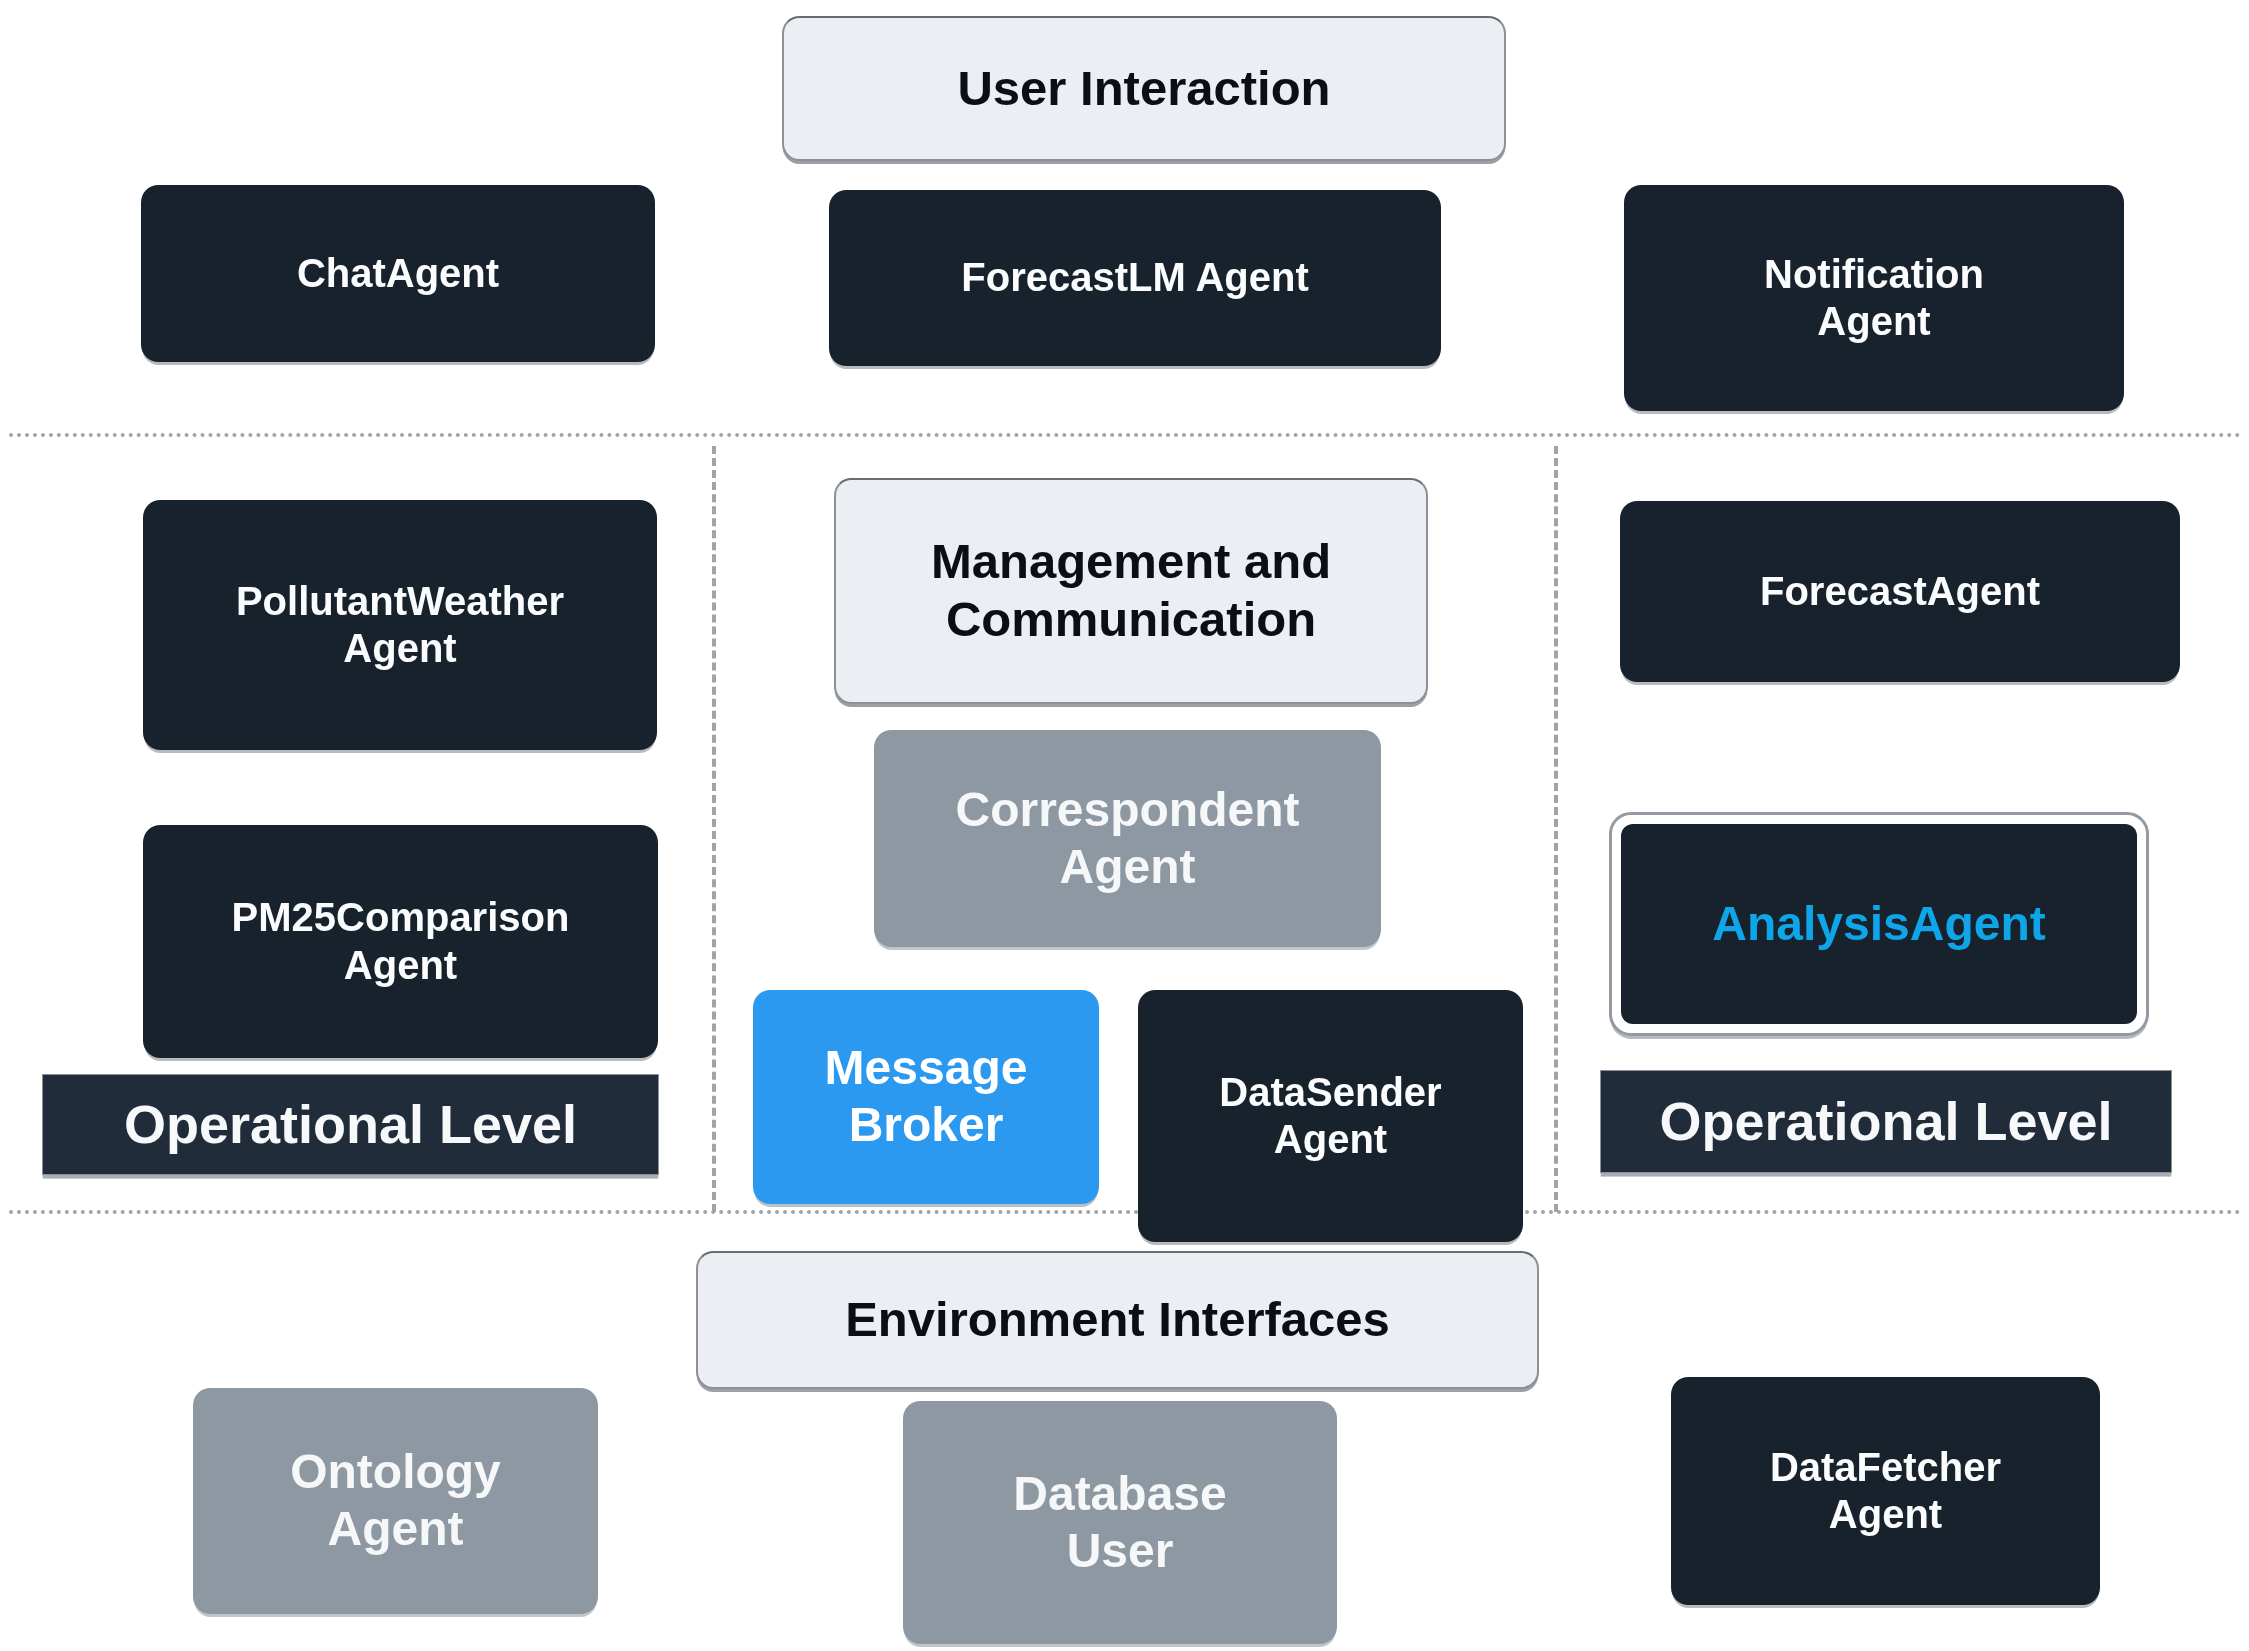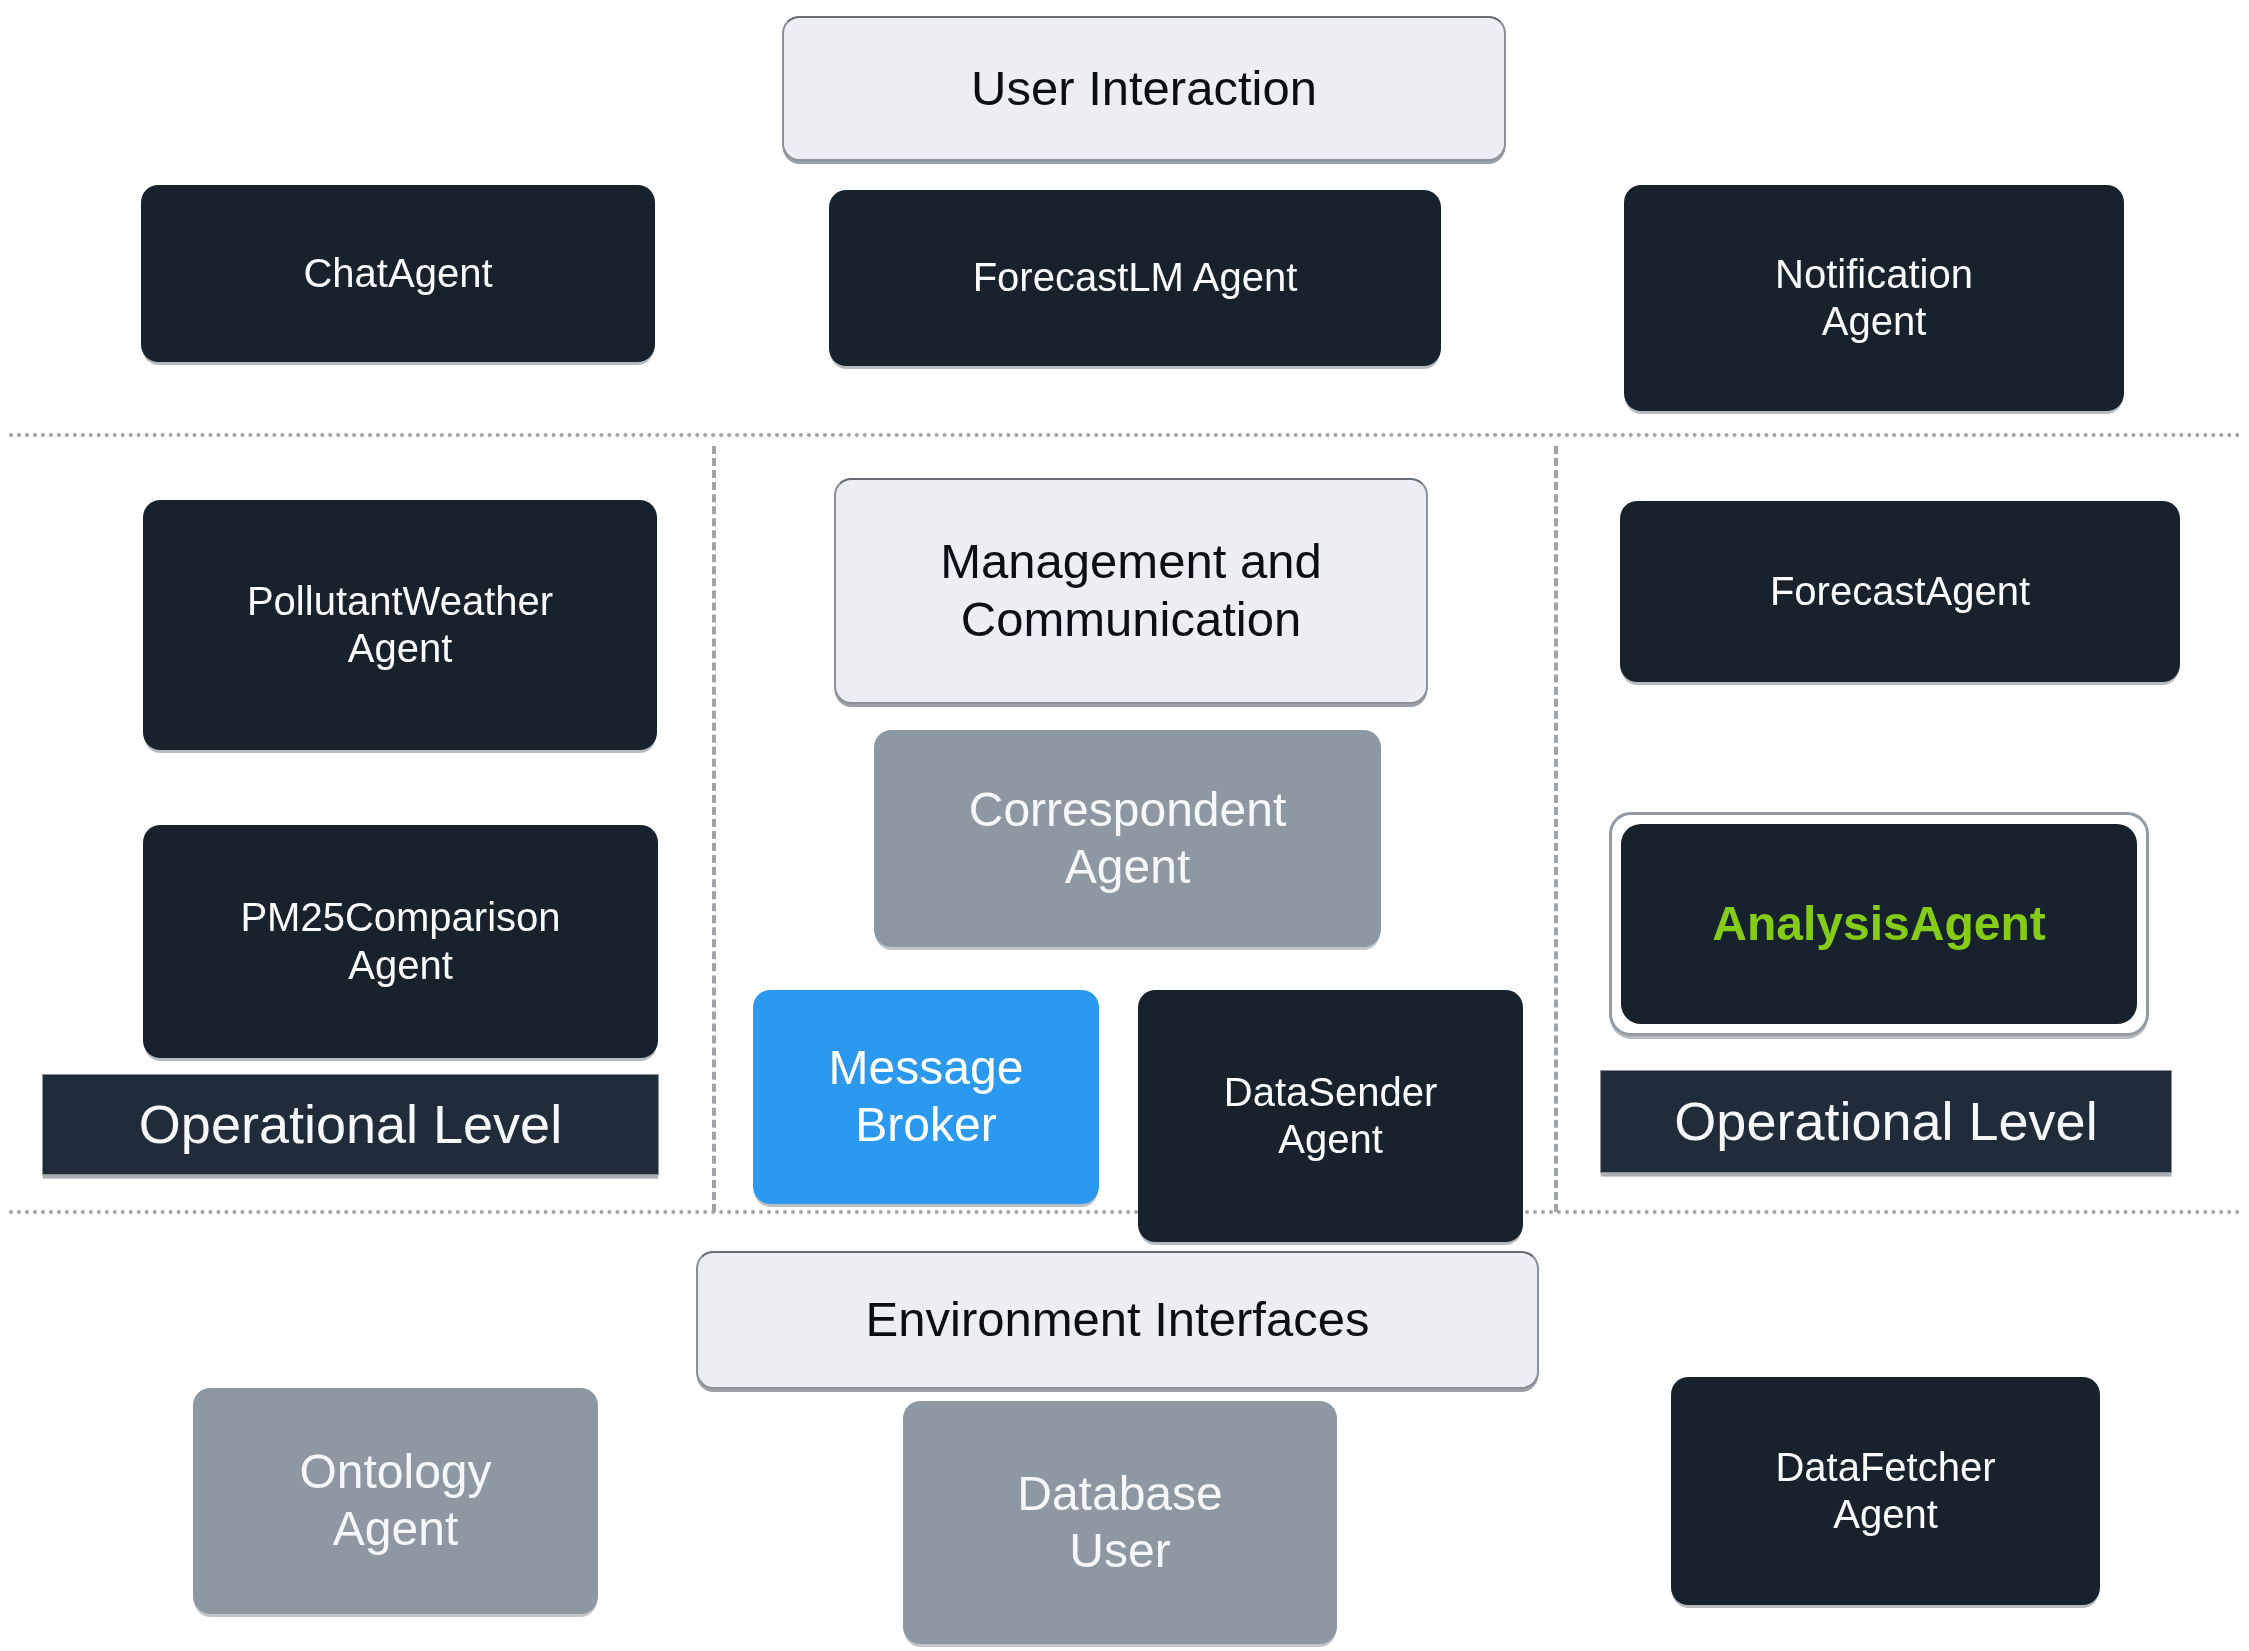--- a/index.html
+++ b/index.html
@@ -6,21 +6,21 @@
   #canvas{
     position:relative;
     width:2250px;height:1651px;
     background:#ffffff;
     font-family:"Liberation Sans","DejaVu Sans",sans-serif;
     overflow:hidden;
   }
   .box{
     position:absolute;
     display:flex;align-items:center;justify-content:center;
-    text-align:center;font-weight:normal;
+    text-align:center;font-weight:bold;
     border-radius:17.4px;
     white-space:pre-line;
     line-height:1.18;
     box-sizing:border-box;
     padding:14.5px 22px;
   }
   .dark{
     background:#18222d;color:#fbfcfd;
     font-size:40px;
     box-shadow:0 4.3px 0 -1.4px #b7bbc0;
@@ -53,22 +53,22 @@
     background:#ffffff;
     border:3.6px solid #949aa1;
     border-radius:22px;
     padding:8.7px;
     display:flex;
     box-sizing:border-box;
     box-shadow:0 4.3px 0 -1.4px #b7bbc0;
   }
   .double-wrap .inner{
     flex:1;
-    background:#18222d;color:#84cc16;
-    border-radius:20px;
+    background:#18222d;color:#0ea5e9;
+    border-radius:12px;
     display:flex;align-items:center;justify-content:center;
     text-align:center;font-weight:bold;font-size:48px;
     white-space:pre-line;line-height:1.18;
   }
   .hdash{
     position:absolute;height:0;
     border-top:4.3px dotted #a0a4a8;
   }
   .vdash{
     position:absolute;width:0;

